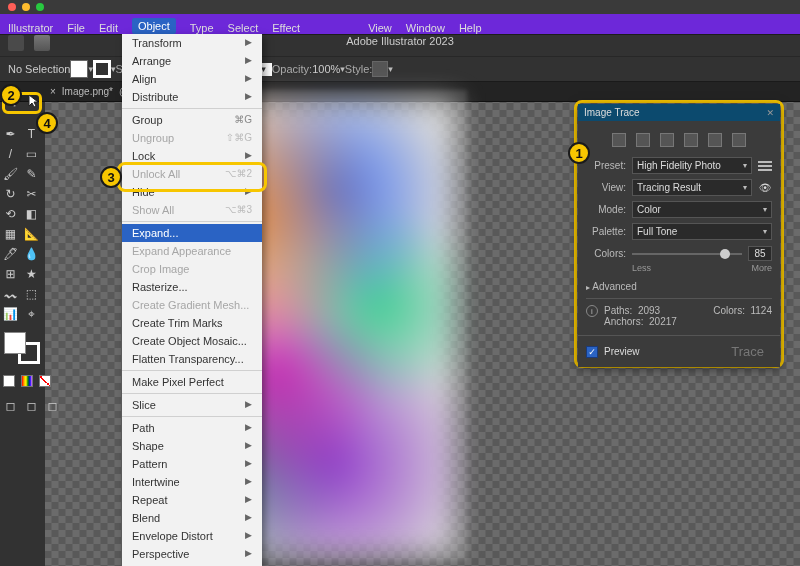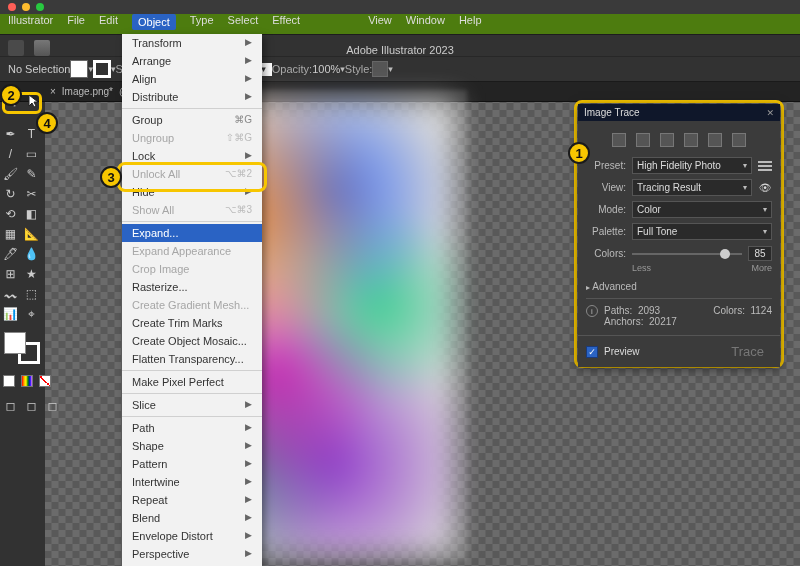--- a/index.html
+++ b/index.html
@@ -4,27 +4,27 @@
 <style>
   * { margin: 0; padding: 0; box-sizing: border-box; font-family: -apple-system, "Segoe UI", Arial, sans-serif; user-select: none; }
   body { width: 800px; height: 566px; background: #000; overflow: hidden; position: relative; }
 
   
   .mac-bar { height: 14px; background: #3a3a3a; display: flex; align-items: center; padding-left: 8px; gap: 6px; }
   .mac-dot { width: 8px; height: 8px; border-radius: 50%; }
   .dot-r { background: #ff5f57; } .dot-y { background: #febc2e; } .dot-g { background: #28c840; }
 
   
-  .menubar { height: 20px; background: #4d7c0f; display: flex; align-items: flex-start; color: #ddd; font-size: 11px; padding-left: 8px; gap: 14px; position: relative; z-index: 50; }
+  .menubar { height: 20px; background: #6d28d9; display: flex; align-items: flex-end; color: #ddd; font-size: 11px; padding-left: 8px; gap: 14px; position: relative; z-index: 50; }
   .menubar .item { cursor: default; }
   .menubar .item.active { background: #2a63c4; color: #fff; padding: 2px 6px; border-radius: 2px; }
   .mid-gap { width: 40px; }
 
   
-  .toolbar1 { height: 22px; background: #323232; display:flex; align-items:flex-end; padding-left: 8px; gap: 10px; border-top: 1px solid #1d1d1d;}
+  .toolbar1 { height: 22px; background: #323232; display:flex; align-items:flex-start; padding-left: 8px; gap: 10px; border-top: 1px solid #1d1d1d;}
   .tb-btn { width: 16px; height: 16px; background: #4a4a4a; border-radius: 2px; }
   .app-title { position:absolute; left:0; right:0; text-align:center; color:#ccc; font-size:11px; pointer-events:none; }
 
   .toolbar2 { height: 26px; background: #323232; display:flex; align-items:center; padding-left: 8px; font-size:11px; color:#ccc; border-top:1px solid #272727; border-bottom:1px solid #1a1a1a;}
   .swatch { width:18px; height:18px; background:#fff; border:1px solid #666; }
   .opt-label { color:#aaa; }
   .field { display:flex; align-items:center; gap:4px; }
   .caret { font-size:9px; color:#bbb; }
 
   
@@ -75,21 +75,21 @@
   .hl-tools { position:absolute; top:92px; left:2px; width:40px; height:22px; border:3px solid #f7c600; border-radius:6px; z-index:65;}
   .hl-expand { position:absolute; top:162px; left:117px; width:150px; height:30px; border:3px solid #f7c600; border-radius:8px; z-index:65;}
   .hl-panel { position:absolute; top:100px; right:16px; width:210px; height:268px; border:3px solid #f7c600; border-radius:8px; z-index:40;}
 
   
   .sel-arrow { position:absolute; font-size:14px; z-index:66; color:#222; }
   .sel-white { color:#eee; text-shadow:0 0 1px #000; }
 
   
   .panel { position:absolute; top:104px; right:20px; width:202px; background:#3b3b3b; color:#ddd; font-size:10px; z-index:45; box-shadow:0 2px 10px rgba(0,0,0,.5);}
-  .panel-head { background:#0f172a; padding:3px 6px; display:flex; justify-content:space-between; align-items:flex-end; font-size:10px;}
+  .panel-head { background:#0c4a6e; padding:3px 6px; display:flex; justify-content:space-between; align-items:flex-end; font-size:10px;}
   .panel-body { padding:6px 8px 8px; }
   .icon-row { display:flex; justify-content:center; gap:10px; margin:6px 0 10px; }
   .icon-row .ic { width:14px; height:14px; background:#555; border:1px solid #777; }
   .form-row { display:flex; align-items:center; gap:6px; margin:5px 0; }
   .form-row label { width:40px; text-align:right; color:#bbb; }
   .select { flex:1; background:#2a2a2a; border:1px solid #555; padding:2px 4px; display:flex; justify-content:space-between; align-items:center; font-size:10px; }
   .sel-caret { font-size:8px; color:#bbb; }
   .ham { width:14px;height:10px; background:linear-gradient(#bbb,#bbb) 0 0/100% 2px no-repeat, linear-gradient(#bbb,#bbb) 0 4px/100% 2px no-repeat, linear-gradient(#bbb,#bbb) 0 8px/100% 2px no-repeat;}
   .eye { width:14px; text-align:center;}
   .slider-row { display:flex; align-items:center; gap:6px; margin:6px 0 0;}

